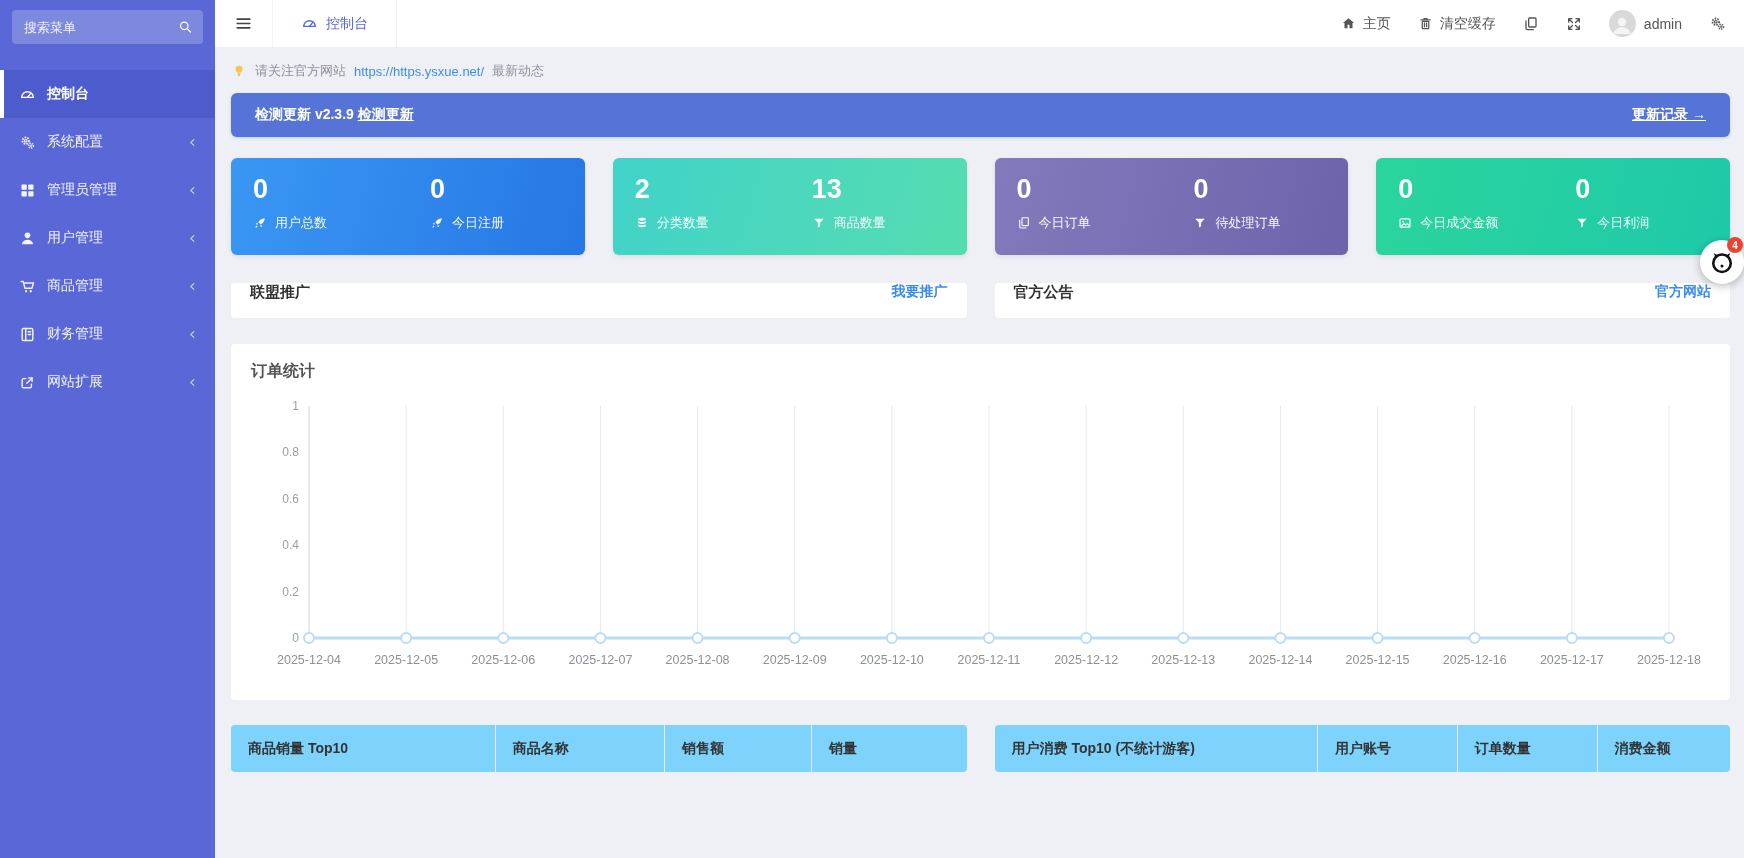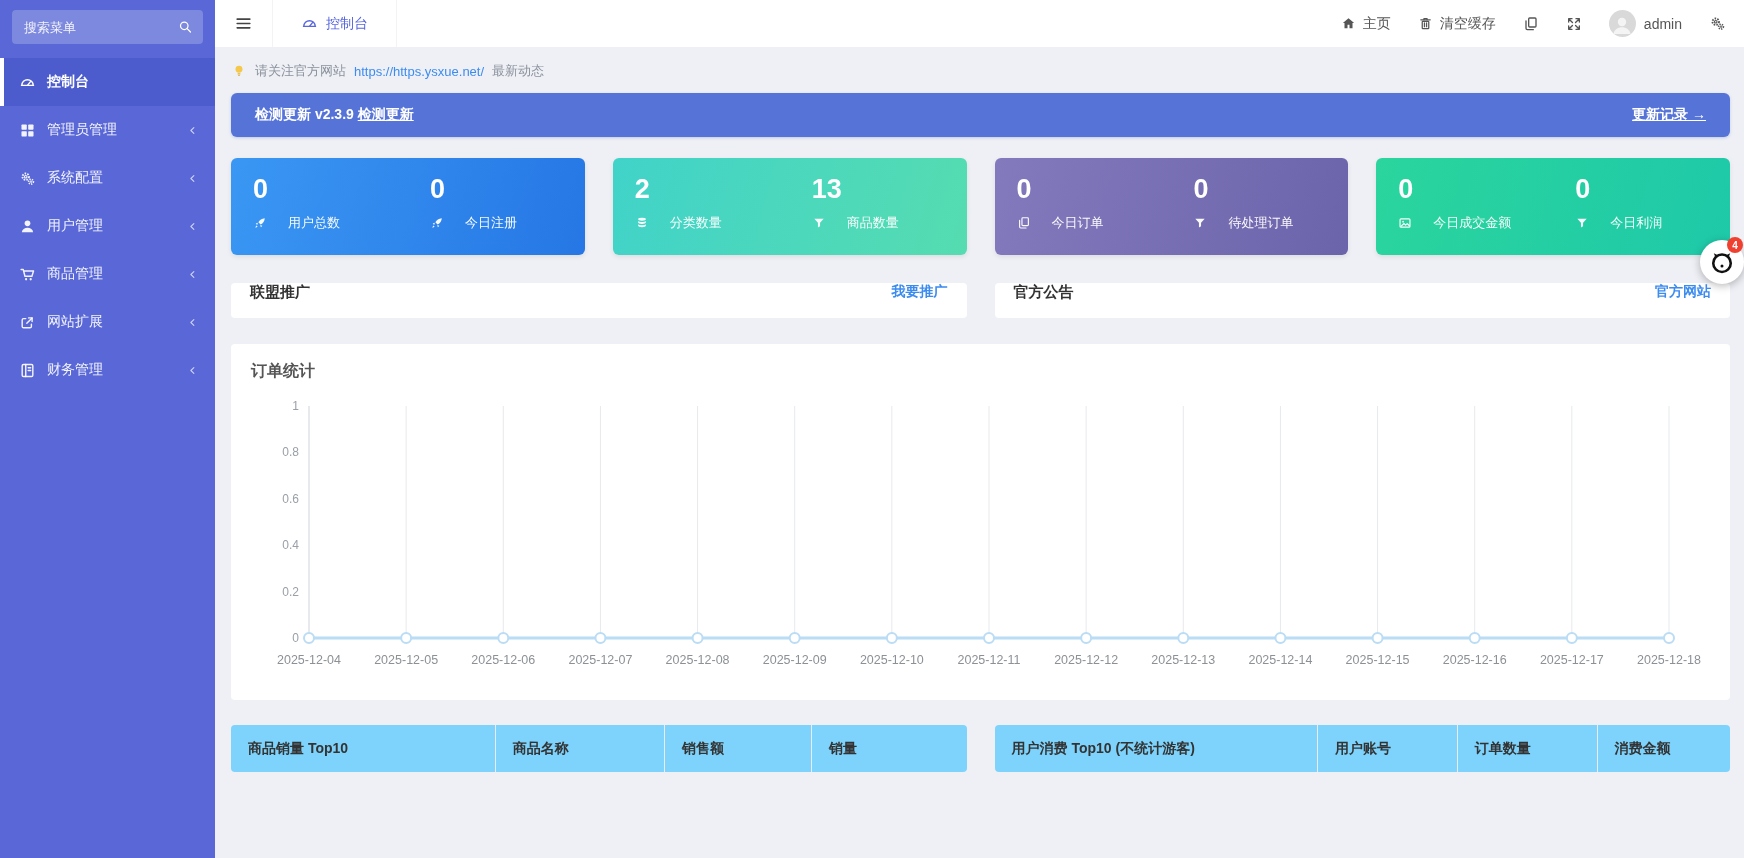--- a/index.html
+++ b/index.html
@@ -41,42 +41,42 @@
   .notice{height:30px;display:flex;align-items:center;gap:8px;font-size:13px;color:#8b919c;}
   .notice a{color:#3c8cf0;text-decoration:none;cursor:pointer;}
   .banner{height:44px;border-radius:6px;display:flex;align-items:center;padding:0 24px;
     color:#fff;font-size:14px;font-weight:bold;margin-top:7px;box-shadow:0 1px 3px rgba(60,90,200,.25);}
   .banner a{color:#fff;text-decoration:underline;cursor:pointer;}
   .banner-right{margin-left:auto;}
   .cards{display:flex;gap:28px;margin-top:21px;}
   .card{flex:1;height:97px;border-radius:6px;color:#fff;display:flex;overflow:hidden;box-shadow:0 2px 5px rgba(0,0,0,.08);}
   .metric{flex:1;padding:15px 0 0 22px;}
   .metric .val{font-size:27px;font-weight:bold;line-height:1.25;}
-  .metric .lbl{display:flex;align-items:center;gap:21px;font-size:13px;margin-top:7px;opacity:.96;}
+  .metric .lbl{display:flex;align-items:center;gap:8px;font-size:13px;margin-top:7px;opacity:.96;}
   .panels{display:flex;gap:28px;margin-top:28px;}
   .panel{flex:1;height:35px;background:#fff;border-radius:4px;display:flex;align-items:flex-start;padding:0 19px;}
   .ptitle{font-weight:bold;color:#333;font-size:15px;}
   .plink{margin-left:auto;color:#3c8cf0;font-size:14px;font-weight:bold;cursor:pointer;}
   .chart-card{background:#fff;border-radius:4px;margin-top:26px;padding:17px 20px 10px;}
   .chart-title{font-size:16px;font-weight:bold;color:#555;}
   .chart-box{margin-top:4px;}
   .tables{display:flex;gap:28px;margin-top:25px;}
   .table-card{flex:1;background:#7dd3fc;border-radius:4px;height:47px;display:flex;overflow:hidden;}
   .th{display:flex;align-items:center;box-sizing:border-box;padding:0 17px;font-size:14px;font-weight:bold;color:#333;border-right:1px solid #ececf0;}
   .th:last-child{border-right:none;}
   
   .float-btn{position:fixed;right:0;top:240px;width:44px;height:44px;border-radius:50%;background:#fff;
     box-shadow:0 2px 8px rgba(0,0,0,.28);display:flex;align-items:center;justify-content:center;cursor:pointer;}
   .float-badge{position:absolute;top:-3px;right:1px;min-width:16px;height:16px;border-radius:8px;background:#f0402f;
     color:#fff;font-size:10px;font-weight:bold;display:flex;align-items:center;justify-content:center;}
 </style>
 </head>
 <body>
 
-<aside class="sidebar" style="background: rgb(89, 104, 214);">
+<aside class="sidebar" style="background: rgb(89, 104, 214); gap: 12px;">
   <div class="search-wrap">
     <input class="search-input" type="text" placeholder="搜索菜单" style="">
     <button class="search-btn"><span id="search-icon-slot"><svg class="ic" width="15" height="15" viewBox="0 0 24 24">
             <circle cx="10" cy="10" r="6" stroke="currentColor" fill="none" stroke-width="2" stroke-linecap="round" stroke-linejoin="round"></circle>
             <line x1="14.6" y1="14.6" x2="20" y2="20" stroke="currentColor" fill="none" stroke-width="2" stroke-linecap="round" stroke-linejoin="round"></line>
           </svg></span></button>
   </div>
   <nav class="menu" id="sidebar-menu">
       <div class="menu-item active">
         <span class="mi-icon">
@@ -84,103 +84,103 @@
             <path d="M4 16a8 8 0 0 1 16 0" stroke="currentColor" fill="none" stroke-width="2" stroke-linecap="round" stroke-linejoin="round"></path>
             <line x1="12" y1="16" x2="16.2" y2="10.8" stroke="currentColor" fill="none" stroke-width="2" stroke-linecap="round" stroke-linejoin="round"></line>
             <line x1="3.5" y1="16" x2="20.5" y2="16" stroke="currentColor" fill="none" stroke-width="2" stroke-linecap="round" stroke-linejoin="round"></line>
           </svg>
         </span>
         <span>控制台</span>
       </div>
       <div class="menu-item">
         <span class="mi-icon">
           <svg class="ic" width="17" height="17" viewBox="0 0 24 24">
+            <circle cx="9.5" cy="9.5" r="4.6" stroke="currentColor" fill="none" stroke-width="2.6" stroke-dasharray="2.2 1.7"></circle>
+            <circle cx="9.5" cy="9.5" r="1.8" stroke="currentColor" fill="none" stroke-width="1.6"></circle>
+            <circle cx="17" cy="16.5" r="3.4" stroke="currentColor" fill="none" stroke-width="2.2" stroke-dasharray="1.7 1.4"></circle>
+            <circle cx="17" cy="16.5" r="1.1" stroke="currentColor" fill="none" stroke-width="1.4"></circle>
+          </svg>
+        </span>
+        <span>系统配置</span>
+        <span class="chev">
+          <svg class="ic" width="13" height="13" viewBox="0 0 24 24">
+            <polyline points="14.5,6.5 9,12 14.5,17.5" stroke="currentColor" fill="none" stroke-width="2" stroke-linecap="round" stroke-linejoin="round"></polyline>
+          </svg>
+        </span>
+      </div>
+      <div class="menu-item">
+        <span class="mi-icon">
+          <svg class="ic" width="17" height="17" viewBox="0 0 24 24">
             <rect x="3.5" y="3.5" width="7.5" height="7.5" rx="1" fill="currentColor"></rect>
             <rect x="13" y="3.5" width="7.5" height="7.5" rx="1" fill="currentColor"></rect>
             <rect x="3.5" y="13" width="7.5" height="7.5" rx="1" fill="currentColor"></rect>
             <rect x="13" y="13" width="7.5" height="7.5" rx="1" fill="currentColor"></rect>
           </svg>
         </span>
         <span>管理员管理</span>
         <span class="chev">
           <svg class="ic" width="13" height="13" viewBox="0 0 24 24">
             <polyline points="14.5,6.5 9,12 14.5,17.5" stroke="currentColor" fill="none" stroke-width="2" stroke-linecap="round" stroke-linejoin="round"></polyline>
           </svg>
         </span>
       </div>
       <div class="menu-item">
         <span class="mi-icon">
           <svg class="ic" width="17" height="17" viewBox="0 0 24 24">
-            <circle cx="9.5" cy="9.5" r="4.6" stroke="currentColor" fill="none" stroke-width="2.6" stroke-dasharray="2.2 1.7"></circle>
-            <circle cx="9.5" cy="9.5" r="1.8" stroke="currentColor" fill="none" stroke-width="1.6"></circle>
-            <circle cx="17" cy="16.5" r="3.4" stroke="currentColor" fill="none" stroke-width="2.2" stroke-dasharray="1.7 1.4"></circle>
-            <circle cx="17" cy="16.5" r="1.1" stroke="currentColor" fill="none" stroke-width="1.4"></circle>
-          </svg>
-        </span>
-        <span>系统配置</span>
-        <span class="chev">
-          <svg class="ic" width="13" height="13" viewBox="0 0 24 24">
-            <polyline points="14.5,6.5 9,12 14.5,17.5" stroke="currentColor" fill="none" stroke-width="2" stroke-linecap="round" stroke-linejoin="round"></polyline>
-          </svg>
-        </span>
-      </div>
-      <div class="menu-item">
-        <span class="mi-icon">
-          <svg class="ic" width="17" height="17" viewBox="0 0 24 24">
             <circle cx="12" cy="7.5" r="4" fill="currentColor"></circle>
             <path d="M4 20c.5-4.2 3.8-6.4 8-6.4s7.5 2.2 8 6.4z" fill="currentColor"></path>
           </svg>
         </span>
         <span>用户管理</span>
         <span class="chev">
           <svg class="ic" width="13" height="13" viewBox="0 0 24 24">
             <polyline points="14.5,6.5 9,12 14.5,17.5" stroke="currentColor" fill="none" stroke-width="2" stroke-linecap="round" stroke-linejoin="round"></polyline>
           </svg>
         </span>
       </div>
       <div class="menu-item">
         <span class="mi-icon">
           <svg class="ic" width="17" height="17" viewBox="0 0 24 24">
             <path d="M3 5h3l2.4 9.5h9.8l2.3-7.5H7" stroke="currentColor" fill="none" stroke-width="2" stroke-linecap="round" stroke-linejoin="round"></path>
             <circle cx="10" cy="18.7" r="1.6" fill="currentColor"></circle>
             <circle cx="16.5" cy="18.7" r="1.6" fill="currentColor"></circle>
           </svg>
         </span>
         <span>商品管理</span>
-        <span class="chev">
-          <svg class="ic" width="13" height="13" viewBox="0 0 24 24">
-            <polyline points="14.5,6.5 9,12 14.5,17.5" stroke="currentColor" fill="none" stroke-width="2" stroke-linecap="round" stroke-linejoin="round"></polyline>
-          </svg>
-        </span>
-      </div>
-      <div class="menu-item">
-        <span class="mi-icon">
-          <svg class="ic" width="17" height="17" viewBox="0 0 24 24">
-            <path d="M13.5 5.5h5v5" stroke="currentColor" fill="none" stroke-width="2" stroke-linecap="round" stroke-linejoin="round"></path>
-            <line x1="18.5" y1="5.5" x2="11" y2="13" stroke="currentColor" fill="none" stroke-width="2" stroke-linecap="round" stroke-linejoin="round"></line>
-            <path d="M9.5 6.5H6.5A2 2 0 0 0 4.5 8.5v9a2 2 0 0 0 2 2h9a2 2 0 0 0 2-2v-3" stroke="currentColor" fill="none" stroke-width="2" stroke-linecap="round" stroke-linejoin="round"></path>
-          </svg>
-        </span>
-        <span>网站扩展</span>
         <span class="chev">
           <svg class="ic" width="13" height="13" viewBox="0 0 24 24">
             <polyline points="14.5,6.5 9,12 14.5,17.5" stroke="currentColor" fill="none" stroke-width="2" stroke-linecap="round" stroke-linejoin="round"></polyline>
           </svg>
         </span>
       </div>
       <div class="menu-item">
         <span class="mi-icon">
           <svg class="ic" width="17" height="17" viewBox="0 0 24 24">
             <rect x="4.5" y="3.5" width="15" height="17" rx="1.8" stroke="currentColor" fill="none" stroke-width="2" stroke-linecap="round" stroke-linejoin="round"></rect>
             <line x1="9.5" y1="3.5" x2="9.5" y2="20.5" stroke="currentColor" fill="none" stroke-width="2" stroke-linecap="round" stroke-linejoin="round"></line>
             <line x1="13" y1="8" x2="16.5" y2="8" stroke="currentColor" fill="none" stroke-width="2" stroke-linecap="round" stroke-linejoin="round"></line>
             <line x1="13" y1="12" x2="16.5" y2="12" stroke="currentColor" fill="none" stroke-width="2" stroke-linecap="round" stroke-linejoin="round"></line>
           </svg>
         </span>
         <span>财务管理</span>
+        <span class="chev">
+          <svg class="ic" width="13" height="13" viewBox="0 0 24 24">
+            <polyline points="14.5,6.5 9,12 14.5,17.5" stroke="currentColor" fill="none" stroke-width="2" stroke-linecap="round" stroke-linejoin="round"></polyline>
+          </svg>
+        </span>
+      </div>
+      <div class="menu-item">
+        <span class="mi-icon">
+          <svg class="ic" width="17" height="17" viewBox="0 0 24 24">
+            <path d="M13.5 5.5h5v5" stroke="currentColor" fill="none" stroke-width="2" stroke-linecap="round" stroke-linejoin="round"></path>
+            <line x1="18.5" y1="5.5" x2="11" y2="13" stroke="currentColor" fill="none" stroke-width="2" stroke-linecap="round" stroke-linejoin="round"></line>
+            <path d="M9.5 6.5H6.5A2 2 0 0 0 4.5 8.5v9a2 2 0 0 0 2 2h9a2 2 0 0 0 2-2v-3" stroke="currentColor" fill="none" stroke-width="2" stroke-linecap="round" stroke-linejoin="round"></path>
+          </svg>
+        </span>
+        <span>网站扩展</span>
         <span class="chev">
           <svg class="ic" width="13" height="13" viewBox="0 0 24 24">
             <polyline points="14.5,6.5 9,12 14.5,17.5" stroke="currentColor" fill="none" stroke-width="2" stroke-linecap="round" stroke-linejoin="round"></polyline>
           </svg>
         </span>
       </div>
     </nav>
 </aside>
 
 <div class="main">

